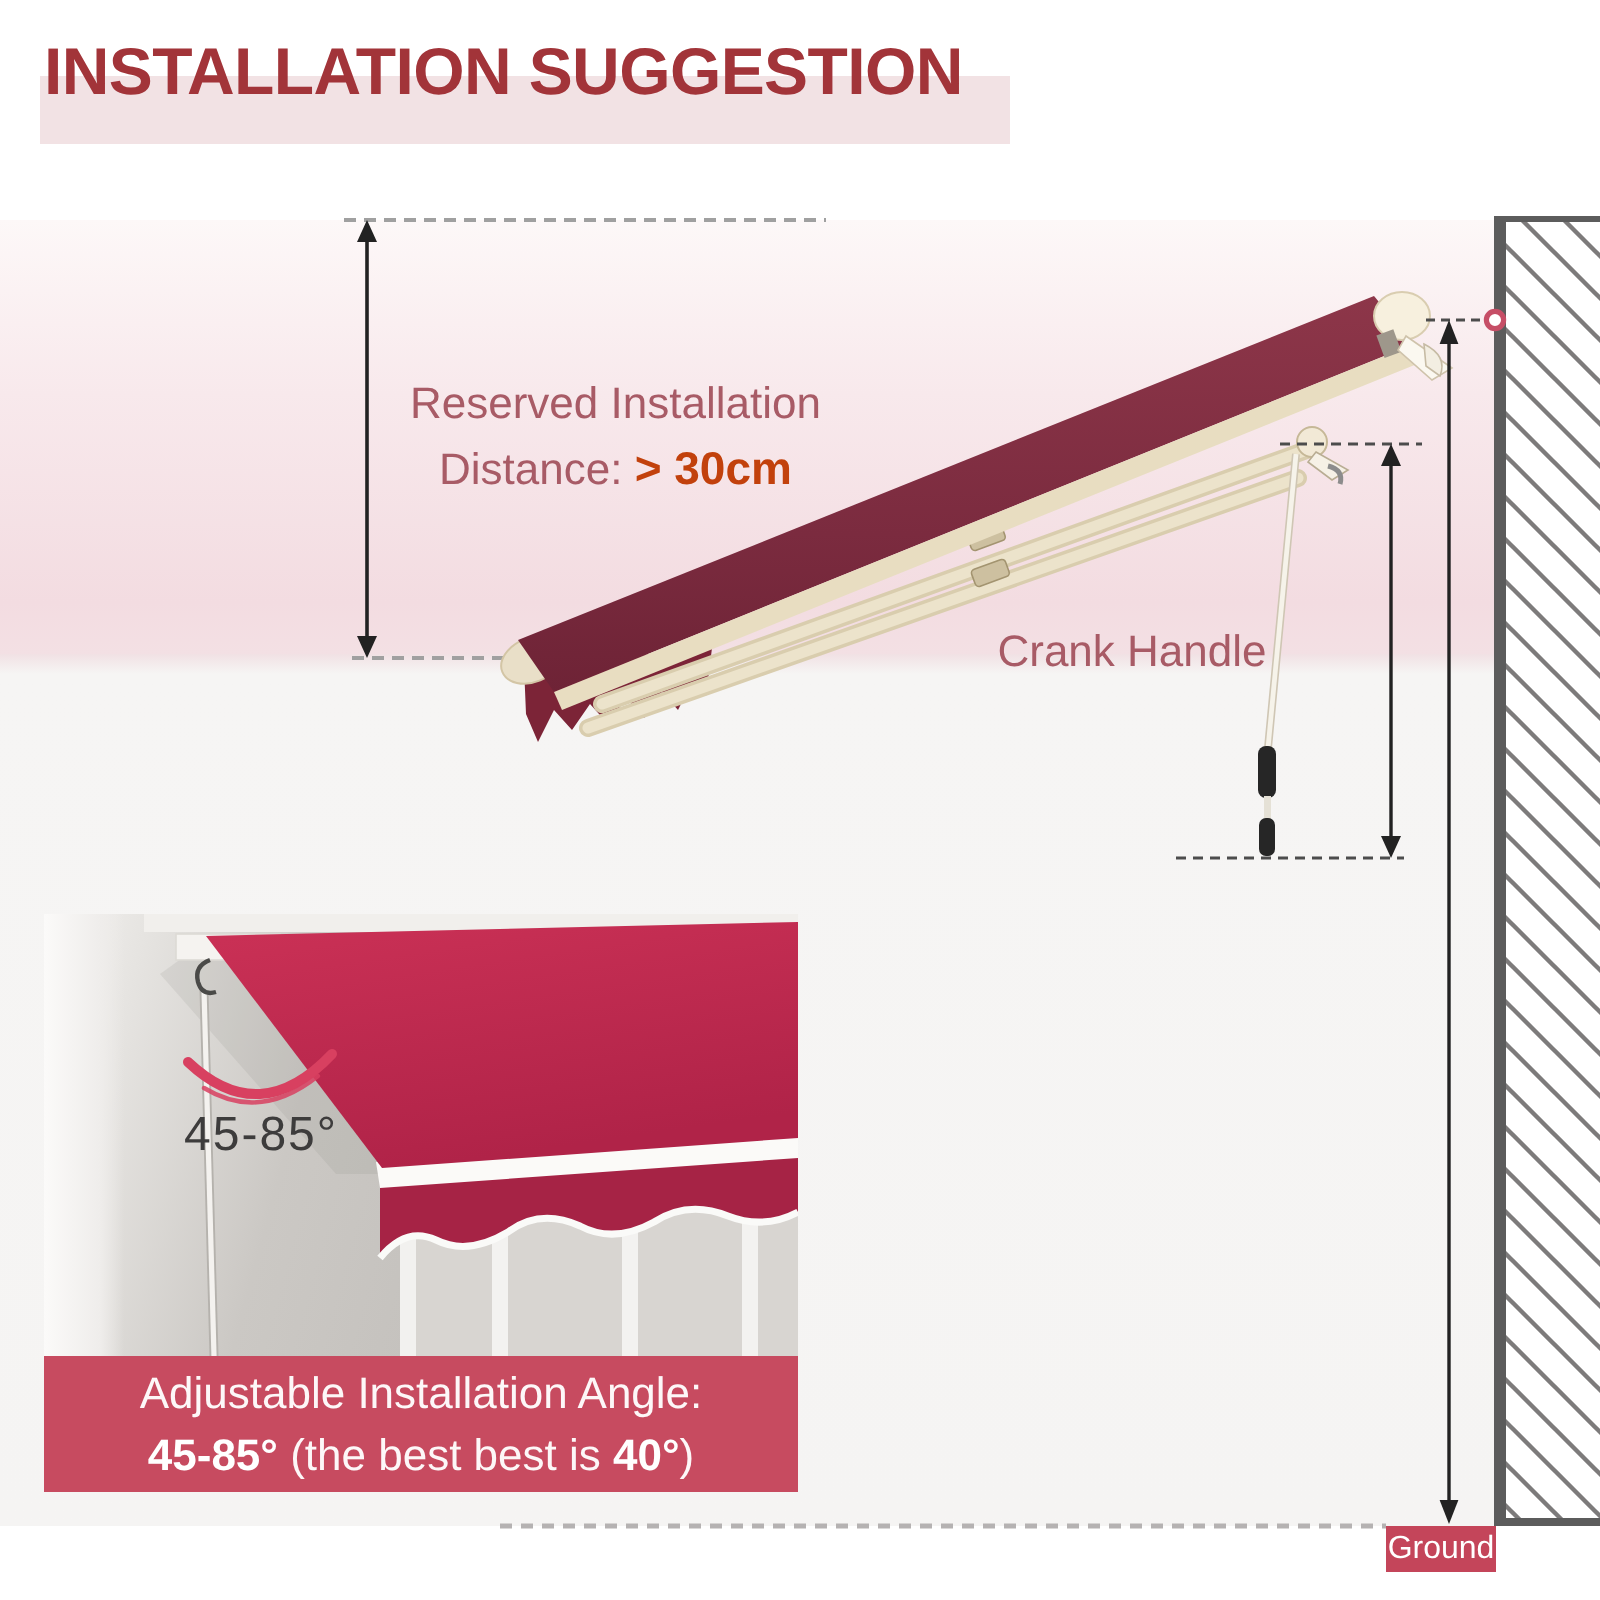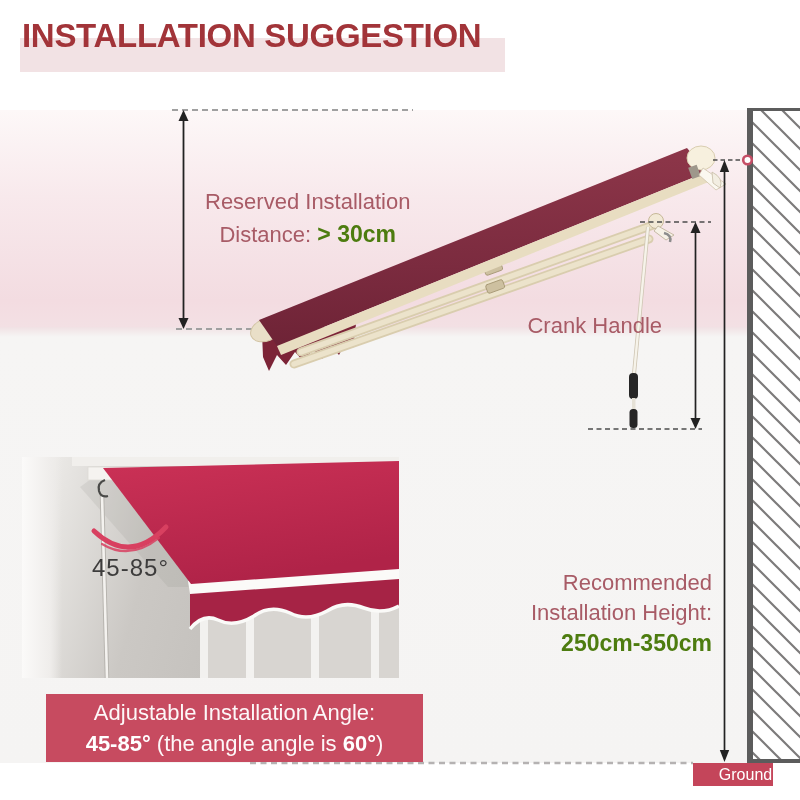--- a/index.html
+++ b/index.html
@@ -24,44 +24,44 @@
   .title-band{position:absolute;left:20px;top:38px;width:485px;height:34px;background:#f2e2e4;z-index:1;}
   .title{
     position:absolute;left:22px;top:17px;margin:0;z-index:5;
     font-size:33px;font-weight:bold;letter-spacing:-0.3px;color:#a23439;white-space:nowrap;
   }
 
   .diagram-svg{position:absolute;left:0;top:0;z-index:2;}
 
   
   .ann{position:absolute;z-index:6;color:#a85b66;font-size:22px;text-align:center;}
-  .ann strong{color:#4d7c0f;font-weight:bold;font-size:23px;}
+  .ann strong{color:#c2410c;font-weight:bold;font-size:23px;}
   .ann-reserved{left:205px;top:186px;line-height:32px;}
-  .ann-crank{left:470px;top:310px;width:192px;text-align:right;line-height:31px;}
+  .ann-crank{left:470px;top:310px;width:192px;text-align:center;line-height:31px;}
   .ann-height{left:450px;top:568px;width:262px;text-align:right;line-height:30px;}
 
   .ground-label{
     position:absolute;left:693px;top:763px;width:55px;height:23px;z-index:6;
-    background:#c4455a;color:#ffffff;font-size:16px;text-align:center;line-height:23px;padding-left:25px;
+    background:#c4455a;color:#ffffff;font-size:16px;text-align:center;line-height:23px;
   }
 
   
   .inset{position:absolute;left:22px;top:457px;width:377px;height:289px;z-index:4;}
   .inset-photo{
     position:absolute;left:0;top:0;width:377px;height:221px;overflow:hidden;
     background:linear-gradient(105deg,#f4f2f0 0%,#e6e4e1 12%,#cbc8c4 35%,#c2bfbb 65%,#ccc9c5 100%);
   }
   .inset-photo svg{position:absolute;left:0;top:0;}
   .angle-label{
     position:absolute;left:70px;top:97px;z-index:3;
     font-size:24px;color:#3d3c3c;letter-spacing:1px;white-space:nowrap;
   }
   .inset-caption{
-    position:absolute;left:0;top:237px;width:377px;height:68px;box-sizing:border-box;
-    background:#c74b60;color:#fdf7f8;text-align:center;font-size:22px;line-height:31px;padding-top:3px;margin-left:24px;
+    position:absolute;left:0;top:221px;width:377px;height:68px;box-sizing:border-box;
+    background:#c74b60;color:#fdf7f8;text-align:center;font-size:22px;line-height:31px;padding-top:3px;
   }
   .inset-caption strong{font-weight:bold;color:#ffffff;}
 </style>
 </head>
 <body>
 
 <div class="page">
 
   <div class="bg-pink-band"></div>
   <div class="bg-lower"></div>
@@ -159,25 +159,20 @@
     <div><span>Reserved Installation</span></div>
     <div>
       <span>Distance: </span><strong>&gt; 30cm</strong>
     </div>
   </div>
 
   <div class="ann ann-crank">
     <div><span>Crank Handle</span></div>
   </div>
 
-  <div class="ann ann-height">
-    <div><span>Recommended</span></div>
-    <div><span>Installation Height:</span></div>
-    <div><strong>250cm-350cm</strong></div>
-  </div>
 
   <div class="ground-label">Ground</div>
 
   <div class="inset">
     <div class="inset-photo">
       <svg width="377" height="221" viewBox="0 0 377 221">
         <defs>
           <linearGradient id="cornerGrad" x1="0" y1="0" x2="1" y2="0">
             <stop offset="0" stop-color="#fbfaf9"></stop>
             <stop offset="0.7" stop-color="#efedeb"></stop>
@@ -221,18 +216,18 @@
         <g>
           <path d="M72,74 Q108,108 144,70" stroke="#d84060" stroke-width="5" fill="none" stroke-linecap="round"></path>
           <path d="M80,87 Q108,104 137,81" stroke="#d84060" stroke-width="2.2" fill="none" opacity="0.85" stroke-linecap="round"></path>
         </g>
       </svg>
       <div class="angle-label">45-85°</div>
     </div>
     <div class="inset-caption">
       <div><span>Adjustable Installation Angle:</span></div>
       <div>
-        <strong>45-85°</strong><span> (the angle angle is </span><strong>60°</strong><span>)</span>
+        <strong>45-85°</strong><span> (the best best is </span><strong>40°</strong><span>)</span>
       </div>
     </div>
   </div>
 
 </div>
 
 </body></html>

